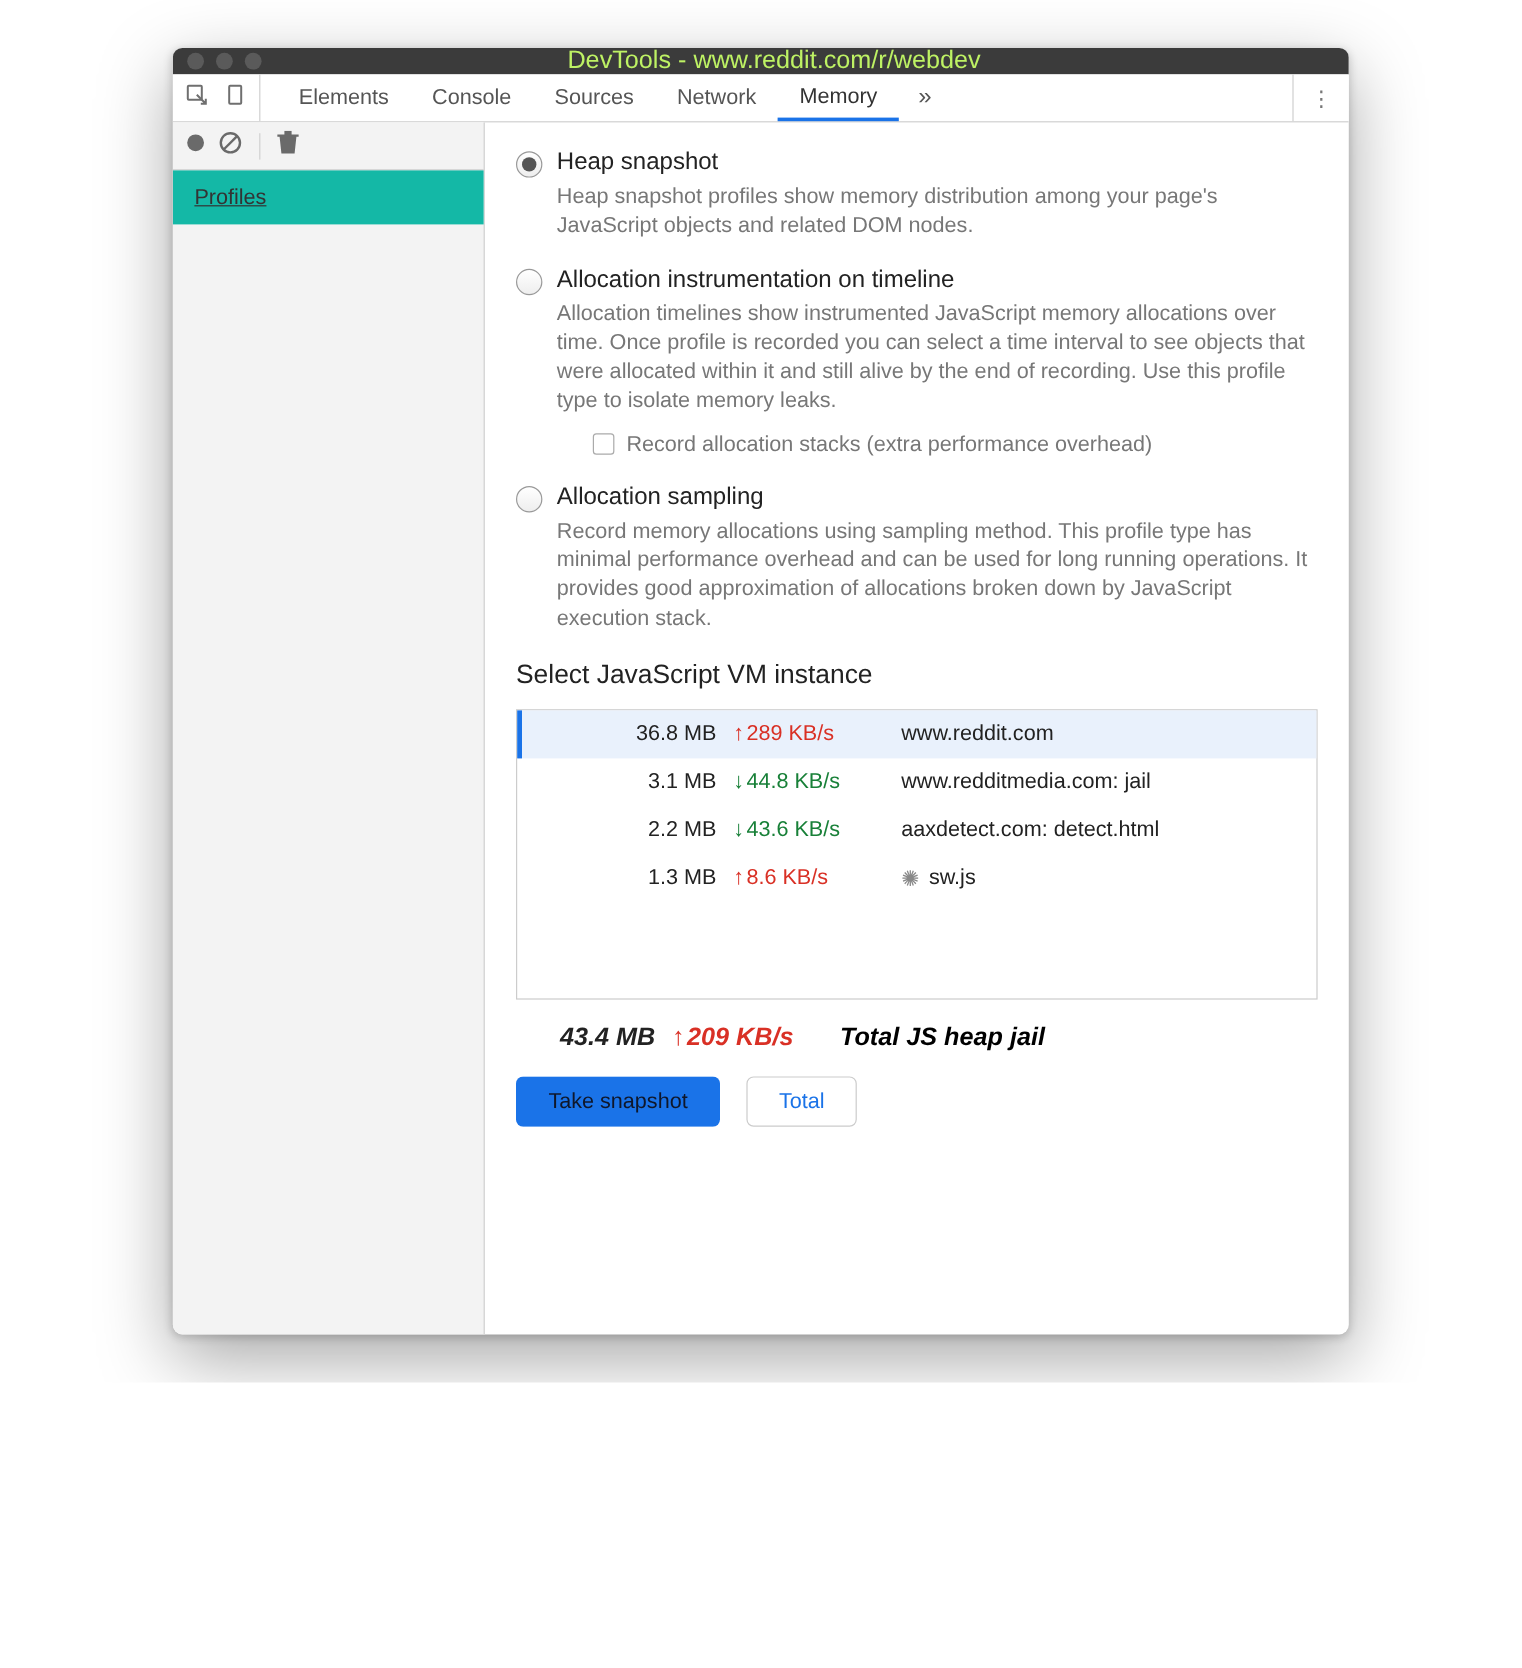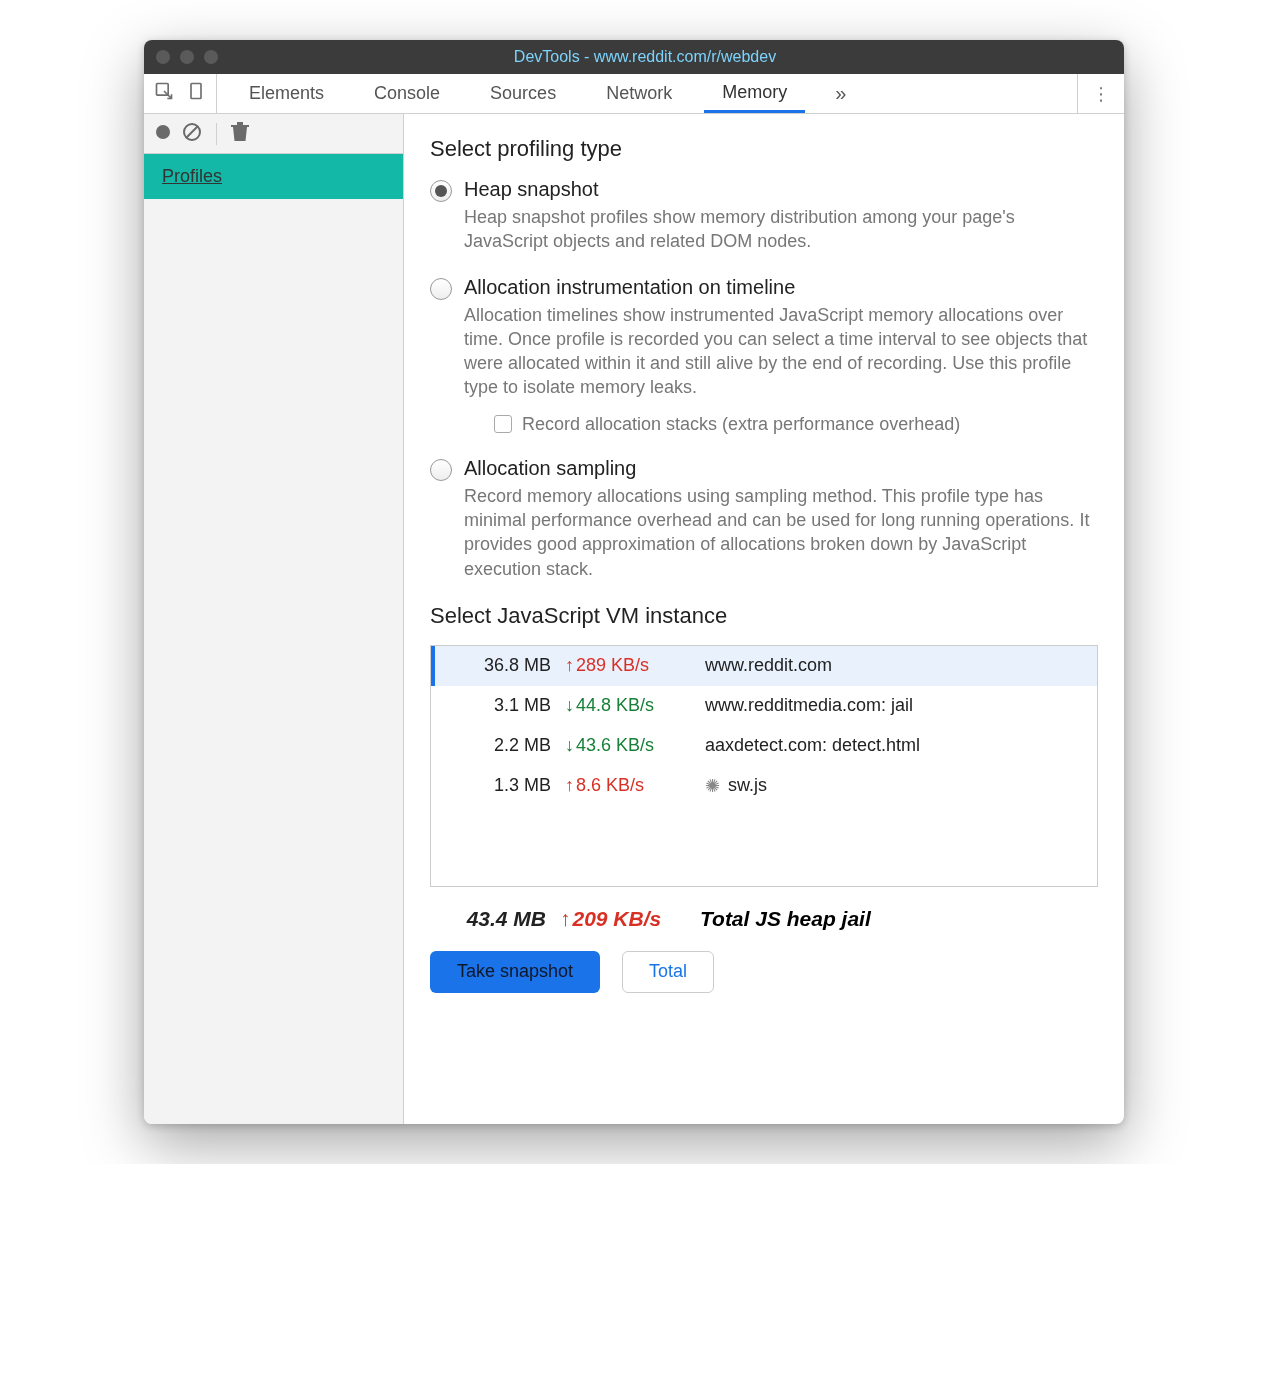--- a/index.html
+++ b/index.html
@@ -12,43 +12,43 @@
 }
 .window {
   width: 980px;
   border-radius: 8px;
   box-shadow: 0 20px 60px rgba(0,0,0,0.35), 0 2px 8px rgba(0,0,0,0.2);
   overflow: hidden;
   background: #fff;
 }
 .titlebar {
   background: #3b3b3b;
-  color: #7dd3fc;
-  height: 34px;
+  color: #bef264;
+  height: 22px;
   display: flex;
   align-items: center;
   padding: 0 12px;
-  font-size: 16px;
+  font-size: 21px;
 }
 .traffic { display: flex; gap: 10px; margin-right: 20px; }
 .dot { width: 14px; height: 14px; border-radius: 50%; background: #5a5a5a; }
 .titlebar-title { flex: 1; text-align: center; margin-right: 60px; }
 
 .tabbar {
   display: flex;
   align-items: center;
   height: 40px;
   border-bottom: 1px solid #d0d0d0;
   font-size: 18px;
   color: #333;
   background: #fff;
 }
 .tb-left { display: flex; align-items: center; padding: 0 10px; height: 100%; border-right: 1px solid #d0d0d0; gap: 12px;}
 .tb-left svg { width: 20px; height: 20px; stroke: #6f6f6f; }
-.tabs { display: flex; align-items: stretch; height: 100%; gap: 14px; padding-left: 14px; justify-content: center;}
+.tabs { display: flex; align-items: stretch; height: 100%; gap: 0; padding-left: 14px; justify-content: center;}
 .tab { padding: 0 18px; display: flex; align-items: center; cursor: default; color: #555;}
 .tab.active { color: #333; border-bottom: 3px solid #1a73e8; }
 .tb-more { padding: 0 16px; display:flex; align-items:center; color:#555; font-size: 20px;}
 .tb-right { margin-left: auto; padding: 0 14px; color:#777; border-left:1px solid #d0d0d0; height:100%; display:flex; align-items:center;}
 
 .body { display: flex; min-height: 1010px; }
 
 .sidebar {
   width: 260px;
   background: #f3f3f3;
@@ -94,20 +94,21 @@
 .cb-label { font-size: 18px; color:#777; }
 
 .vm-box { border:1px solid #ccc; margin-top: 10px; }
 .vm-row {
   display:grid;
   grid-template-columns: 130px 140px 1fr;
   align-items:center;
   height: 40px;
   font-size: 18px;
   padding-right: 12px;
+  padding-left: 46px;
 }
 .vm-row.sel { background:#e9f1fc; border-left: 4px solid #1a73e8; }
 .vm-row:not(.sel){ border-left: 4px solid transparent; }
 .vm-size { text-align: right; padding-right: 14px; color:#222;}
 .vm-rate { display:flex; align-items:center; gap:2px; }
 .vm-rate.up { color:#d93025; }
 .vm-rate.down { color:#188038; }
 .arrow { font-weight:700; }
 .vm-name { color:#222; display:flex; align-items:center; gap:8px;}
 .gear { color:#888; }
@@ -189,21 +190,20 @@
         <span class="icon">
           <svg width="18" height="20" viewBox="0 0 18 20" fill="#6a6a6a">
               <path d="M2 5h14l-1.5 14h-11z M0 3h18v2H0z M6 0h6v3H6z"></path>
             </svg>
         </span>
       </div>
       <div class="sb-item">Profiles</div>
     </div>
 
     <div class="main">
-      <h2>Select profiling type</h2>
 
       <div class="opt">
         <div class="radio sel"></div>
         <div class="opt-body">
           <div class="opt-title">Heap snapshot</div>
           <div class="opt-desc">Heap snapshot profiles show memory distribution among your page's JavaScript objects and related DOM nodes.</div>
         </div>
       </div>
 
       <div class="opt">

